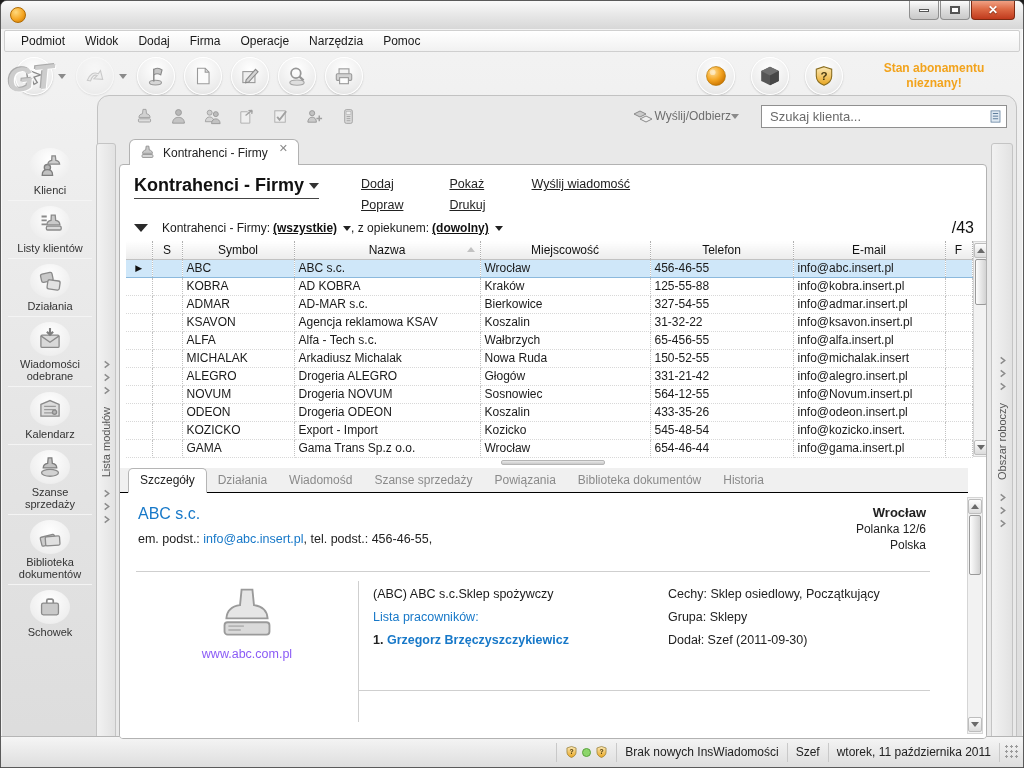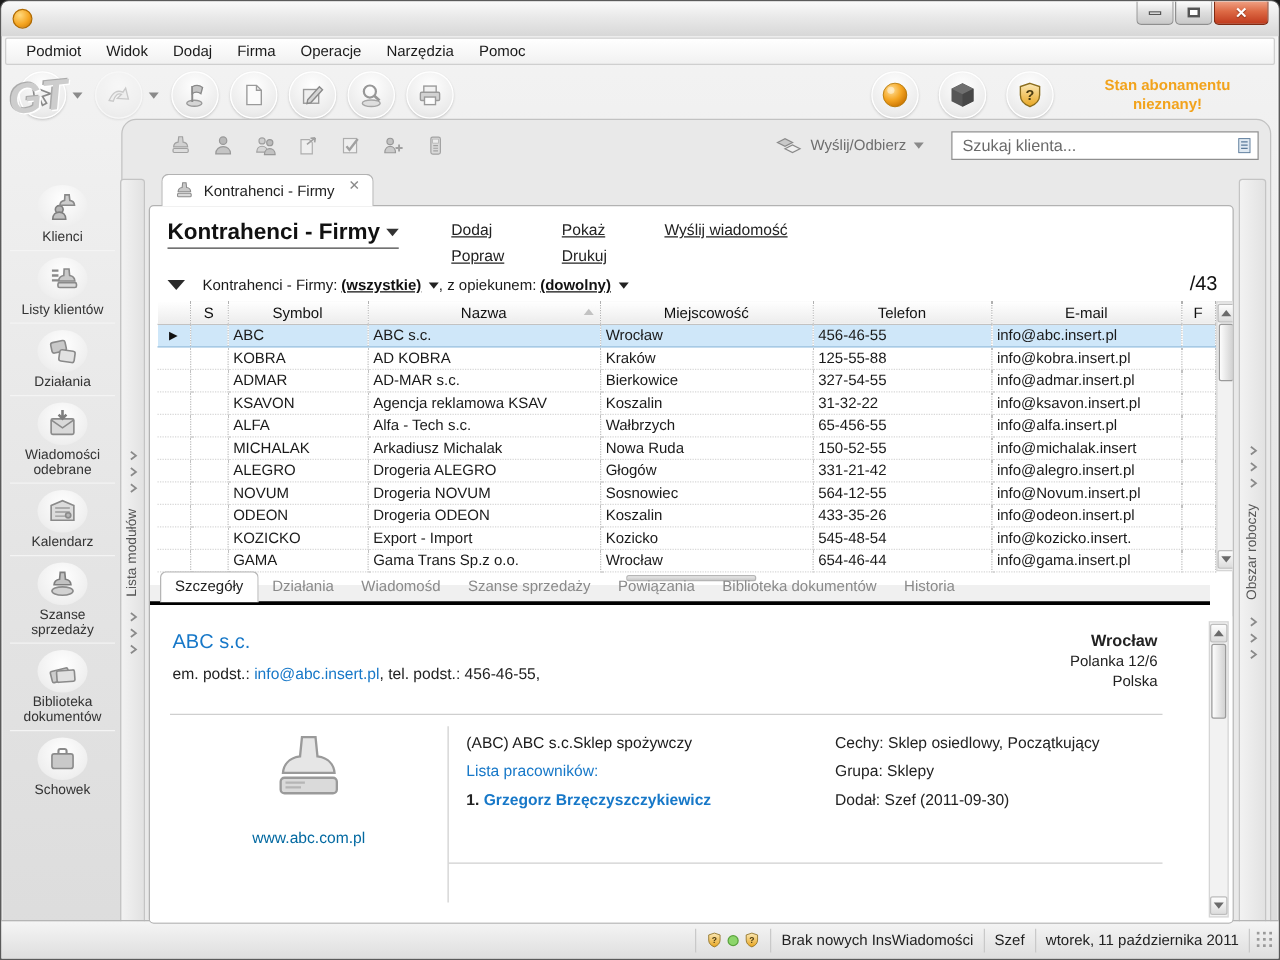--- a/index.html
+++ b/index.html
@@ -41,21 +41,21 @@
   .tb-right .tbtn{margin-right:16px;}
   .abon{width:150px;text-align:center;font-size:12px;font-weight:bold;color:#f2a31c;line-height:1.25;}
   .gtlogo{position:absolute;left:6px;top:58px;font-size:34px;font-weight:bold;font-style:italic;
           color:#cdcdcd;text-shadow:1px 1px 0 #fff,-1px -1px 0 #aaa;transform:rotate(-6deg);}
   
   .chrome{position:absolute;left:96px;top:94px;width:920px;height:648px;background:#e9e9e9;
           border:1px solid #c2c2c2;border-radius:12px 12px 4px 4px;}
   .toolbar2{position:absolute;left:120px;right:16px;top:100px;height:30px;display:flex;align-items:center;}
   .t2icons{display:flex;align-items:center;gap:15px;margin-left:14px;}
   .t2icons svg{width:19px;height:19px;opacity:.75;}
-  .sendrecv{margin-left:auto;display:flex;align-items:center;gap:6px;margin-right:22px;}
+  .sendrecv{margin-left:auto;display:flex;align-items:center;gap:0;margin-right:22px;}
   .sendrecv svg{width:22px;height:18px;}
   .sendrecv .lbl{font-size:12px;color:#6e6e6e;}
   .searchbox{width:246px;height:23px;background:#fff;border:1px solid #8f8f8f;display:flex;align-items:center;padding:0 3px 0 6px;}
   .searchbox input{flex:1;border:none;outline:none;font-family:"Liberation Sans",sans-serif;font-size:13px;color:#444;background:transparent;}
   .searchbox input::placeholder{color:#6a6a6a;opacity:1;}
   .searchbox svg{width:15px;height:15px;}
   
   .sidebar{position:absolute;left:6px;top:142px;width:86px;display:flex;flex-direction:column;align-items:center;}
   .side-item{width:84px;padding:5px 0 4px;display:flex;flex-direction:column;align-items:center;border-bottom:1px solid #f4f4f4;}
   .side-item .sicon{width:40px;height:34px;display:flex;align-items:center;justify-content:center;
@@ -107,39 +107,39 @@
   .vscroll{width:16px;background:#f2f2f2;border:1px solid #d5d5d5;display:flex;flex-direction:column;align-items:center;}
   .sbtn{width:14px;height:15px;display:flex;align-items:center;justify-content:center;
         background:linear-gradient(#fdfdfd,#dcdcdc);border:1px solid #bdbdbd;border-radius:2px;margin:1px 0;}
   .tri-up{width:0;height:0;border-left:4px solid transparent;border-right:4px solid transparent;border-bottom:5px solid #6a6a6a;}
   .tri-dn{width:0;height:0;border-left:4px solid transparent;border-right:4px solid transparent;border-top:5px solid #6a6a6a;}
   .sthumb{width:12px;height:46px;background:linear-gradient(90deg,#fdfdfd,#d2d2d2);border:1px solid #9a9a9a;border-radius:2px;}
   .sfill{flex:1;}
   .splitter{position:absolute;left:50%;top:295px;transform:translateX(-50%);width:104px;height:5px;
             background:linear-gradient(#e8e8e8,#c9c9c9);border:1px solid #b5b5b5;border-radius:2px;}
   
-  .dtabs{position:absolute;left:0;right:18px;top:303px;height:16px;background:#f0f0f0;border-bottom:3px solid #000000;
+  .dtabs{position:absolute;left:0;right:18px;top:303px;height:25px;background:#f0f0f0;border-bottom:1px solid #000000;
          display:flex;align-items:flex-end;padding-left:8px;}
   .dtab{font-size:12px;color:#8a8a8a;padding:4px 11px 5px;}
   .dtab.active{color:#222;background:#fff;border:1px solid #b5b5b5;border-bottom:1px solid #fff;
                border-radius:5px 5px 0 0;margin-bottom:-1px;}
   
   .detail{position:absolute;left:0;right:0;top:328px;bottom:0;background:#fff;}
   .d-scroll{position:absolute;right:3px;top:4px;bottom:4px;}
   .d-head{position:absolute;left:18px;right:60px;top:12px;display:flex;}
   .d-name{font-size:16px;color:#1778c8;}
   .d-contact{font-size:12.5px;color:#222;margin-top:9px;}
   .d-contact .blue{color:#1778c8;}
   .d-addr{margin-left:auto;text-align:right;font-size:12px;line-height:16px;color:#222;}
   .d-addr .city{font-size:13px;font-weight:bold;}
   .d-hr{position:absolute;left:16px;right:56px;top:78px;border-top:1px solid #cfcfcf;}
   .d-body{position:absolute;left:16px;right:56px;top:86px;bottom:8px;display:flex;}
   .d-iconbox{width:222px;display:flex;flex-direction:column;align-items:center;padding-top:6px;}
   .d-iconbox svg{width:66px;height:62px;}
-  .d-site{font-size:12.5px;color:#0369a1;margin-top:16px;}
+  .d-site{font-size:12.5px;color:#8b5cf6;}
   .d-sep{width:1px;background:#cfcfcf;margin:2px 0 8px;}
   .d-cols{flex:1;display:flex;border-bottom:1px solid #cfcfcf;padding:8px 4px 12px 14px;height:112px;}
   .d-col1{width:295px;font-size:12.5px;}
   .d-col1 .line{margin-bottom:9px;}
   .d-col1 .emp-label{color:#1778c8;}
   .d-col1 .emp-num{font-weight:bold;color:#222;}
   .d-col1 .emp-name{font-weight:bold;color:#1778c8;}
   .d-col2{font-size:12.5px;color:#222;}
   .d-col2 .line{margin-bottom:9px;}
   

